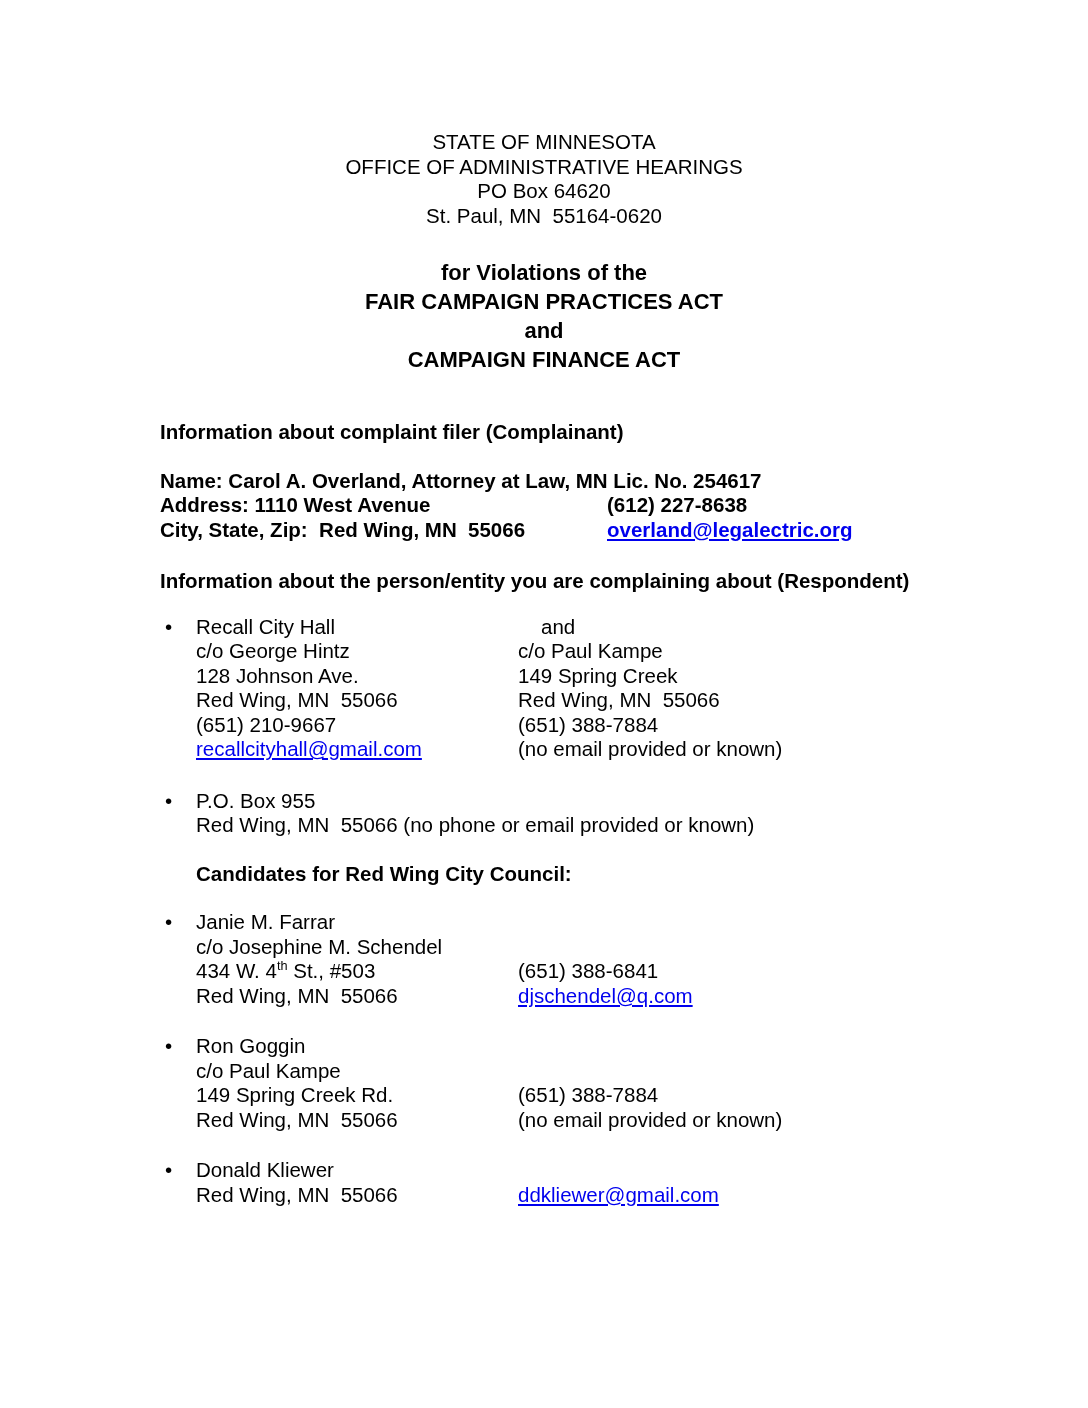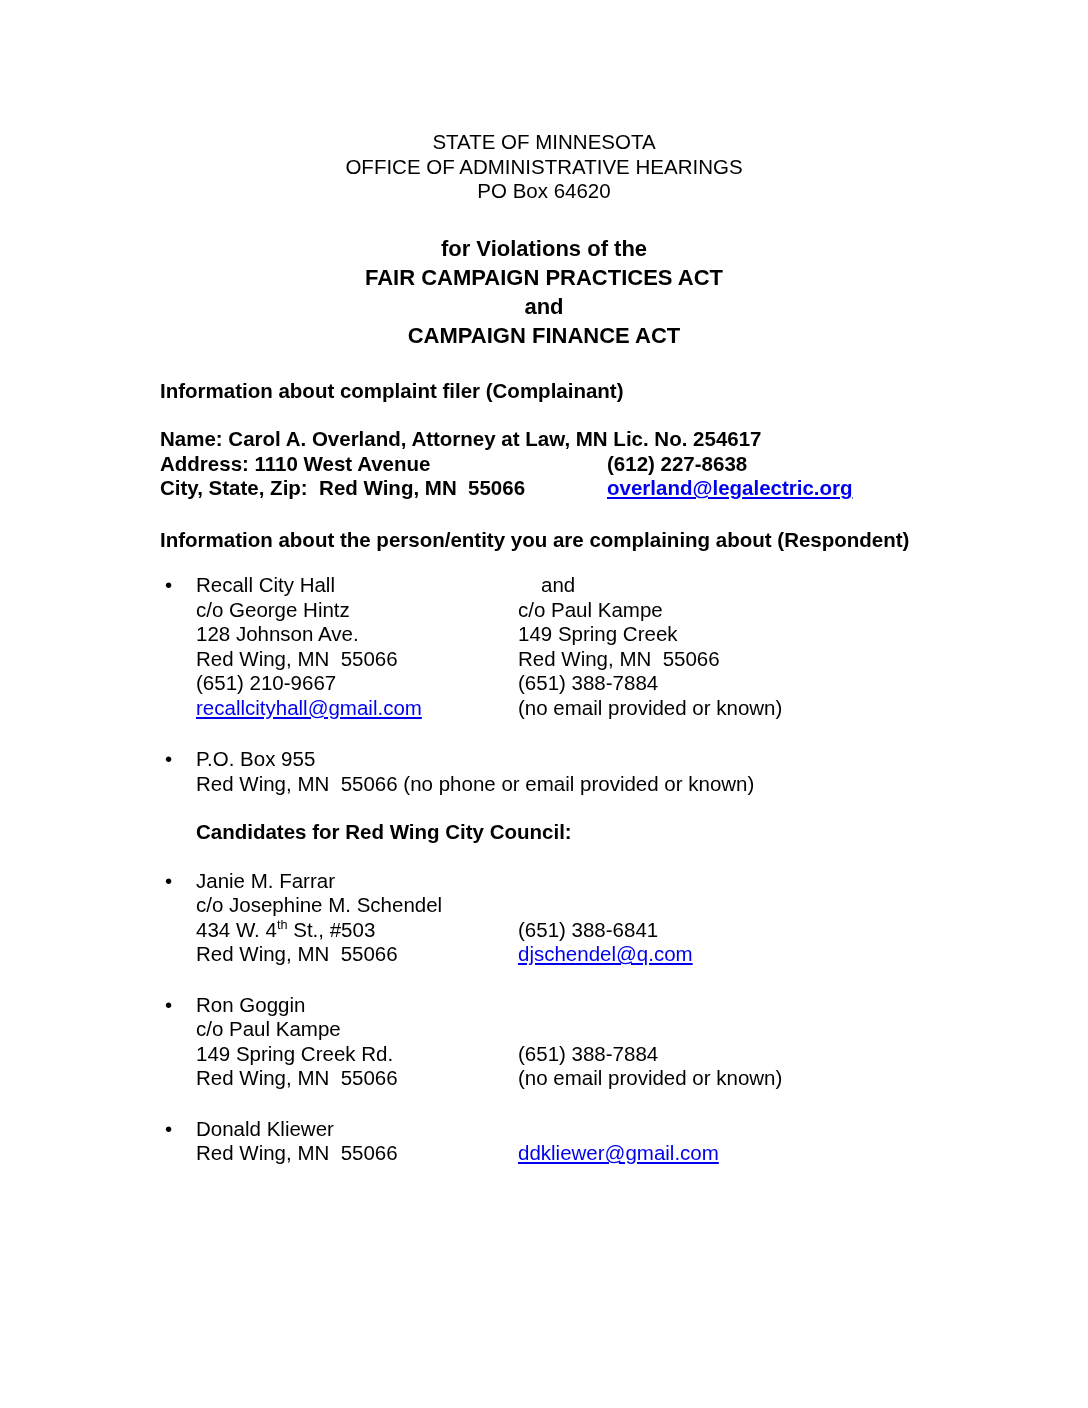--- a/index.html
+++ b/index.html
@@ -21,21 +21,21 @@
   .centered { text-align: center; }
   .letterhead { padding-top: 130px; }
   .title-block {
     margin-top: 30px;
     font-weight: bold;
     font-size: 22px;
     line-height: 29px;
   }
   .section { margin-left: 160px; margin-right: 20px; }
   .bold-heading { font-weight: bold; }
-  .h-complainant { margin-top: 29px; }
+  .h-complainant { margin-top: 46px; }
   .complainant-rows { margin-top: 24px; font-weight: bold; }
   .h-respondent { margin-top: 27px; }
   .candidates-heading { margin-top: 24px; margin-left: 36px; font-weight: bold; }
   .bullet-item { position: relative; padding-left: 36px; }
   .mt-21 { margin-top: 21px; }
   .mt-24 { margin-top: 24px; }
   .mt-26 { margin-top: 26px; }
   .mt-27 { margin-top: 27px; }
   .bullet {
     position: absolute;
@@ -67,20 +67,21 @@
 </style>
 </head>
 <body>
 
 <div class="page">
 
   <div class="letterhead centered">
     <div class="line">STATE OF MINNESOTA</div>
     <div class="line">OFFICE OF ADMINISTRATIVE HEARINGS</div>
     <div class="line">PO Box 64620</div>
+    <div class="line">St. Paul, MN  55164-0620</div>
   </div>
 
   <div class="title-block centered">
     <div class="line">for Violations of the</div>
     <div class="line">FAIR CAMPAIGN PRACTICES ACT</div>
     <div class="line">and</div>
     <div class="line">CAMPAIGN FINANCE ACT</div>
   </div>
 
   <div class="section">

